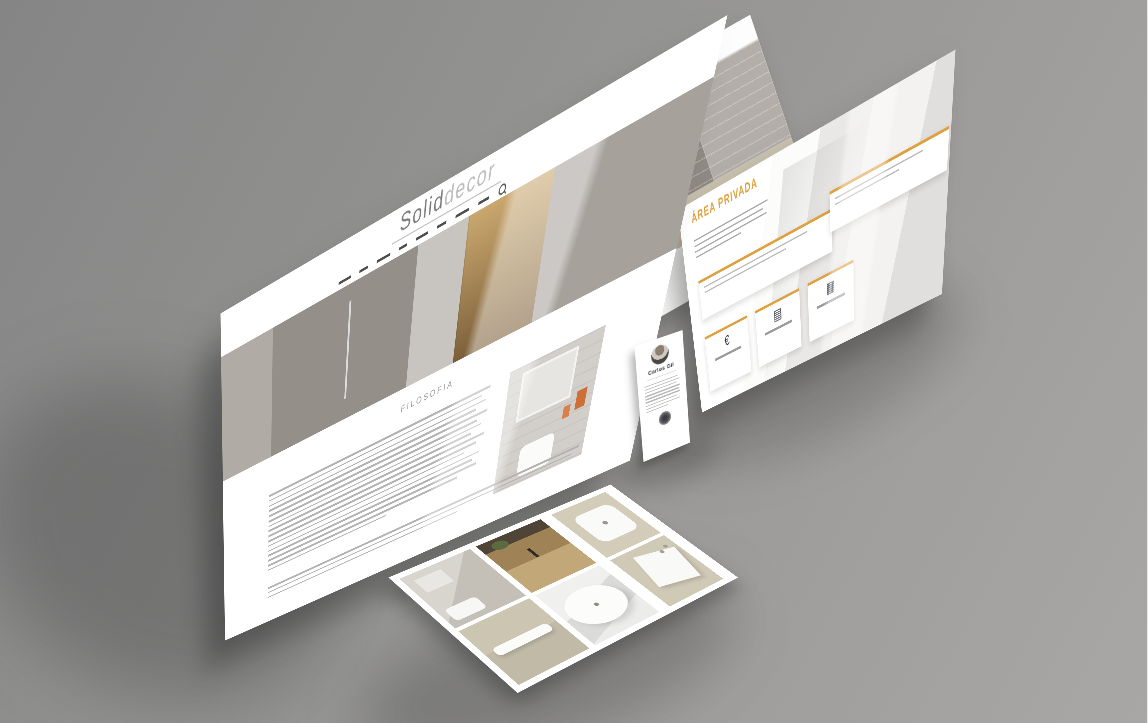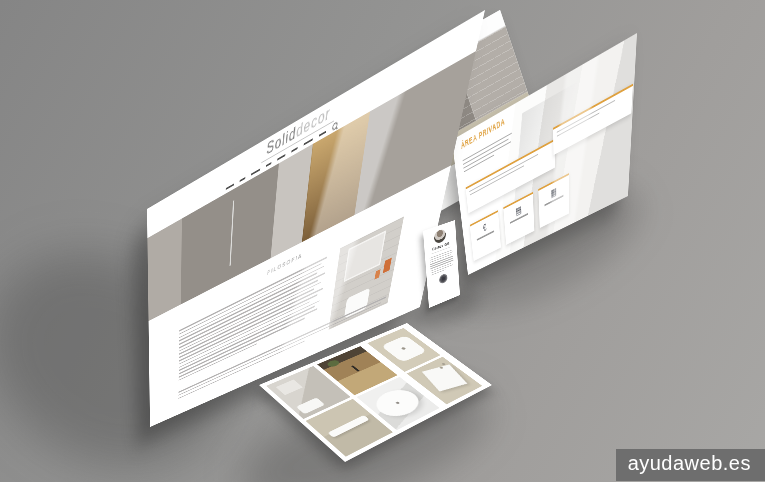--- a/index.html
+++ b/index.html
@@ -261,15 +261,14 @@
 
   <div class="panel photo-grid">
     <div class="cell ph-mirror"></div>
     <div class="cell ph-wood"></div>
     <div class="cell ph-basin-top col3"></div>
     <div class="cell ph-shelf"></div>
     <div class="cell ph-close"></div>
     <div class="cell ph-sheet col3"></div>
   </div>
 
-  <div class="watermark">ayudaweb.es</div>
 
 </div>
 
 </body></html>

